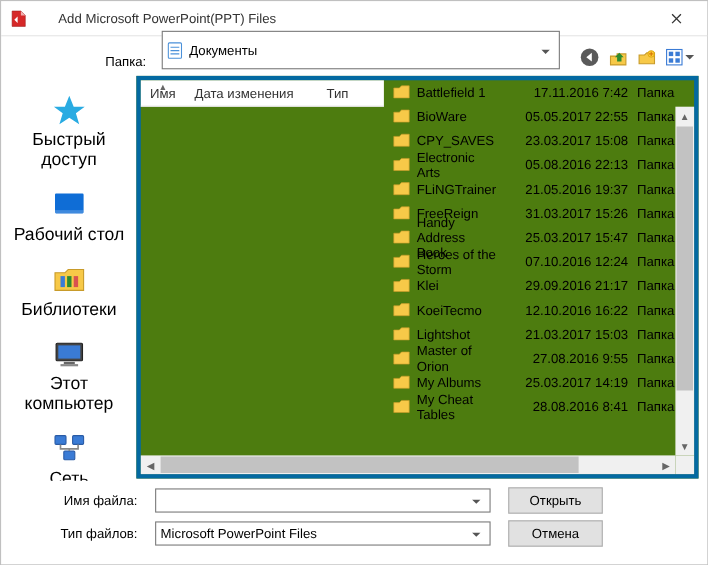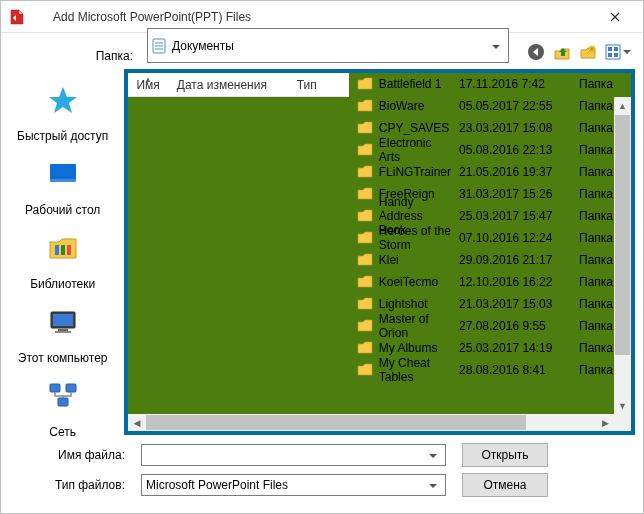--- a/index.html
+++ b/index.html
@@ -14,32 +14,32 @@
   .toolbar .folder-select { flex: 1; height: 35px; border: 1px solid #7a7a7a; display: flex; align-items: center; padding: 0 4px; background: #fff; position: relative; }
   .folder-select .small-doc-icon { width: 14px; height: 16px; margin-right: 6px; display: inline-flex; }
   .folder-select .text { flex: 1; }
   .folder-select .dd { width: 16px; text-align: center; color: #555; }
   .navbtns { display: flex; align-items: center; gap: 4px; margin-left: 10px; }
   .icon-btn { width: 22px; height: 22px; display: inline-flex; align-items: center; justify-content: center; cursor: default; }
   .body { flex: 1; display: flex; overflow: hidden; }
   .places { width: 130px; display: flex; flex-direction: column; align-items: center; padding-top: 14px; gap: 6px; }
   .place { display: flex; flex-direction: column; align-items: center; width: 110px; text-align: center; color: #000; padding: 2px 0 6px; }
   .place .picon { width: 34px; height: 34px; display: flex; align-items: center; justify-content: center; }
-  .place .plabel { margin-top: 12px; font-size: 12px; }
+  .place .plabel { margin-top: 2px; font-size: 16px; }
   .filearea { flex: 1; display: flex; flex-direction: row; border: 4px solid #0369a1; margin: 2px 8px 2px 0; position: relative; background: #4d7c0f; }
   .columns { height: 24px; display: flex; border-bottom: 1px solid #e5e5e5; font-size: 12px; color: #333; background: #fff; }
   .columns .col { display: flex; align-items: center; padding: 0 8px; border-right: 1px solid transparent; }
   .col-name { flex: 1; position: relative; }
   .col-date { width: 120px; }
   .col-type { width: 60px; }
   .sort-caret { position: absolute; left: 50%; top: 2px; transform: translateX(-50%); font-size: 8px; color: #666; }
   .rows { flex: 1; overflow: hidden; }
   .row { height: 22px; display: flex; align-items: center; font-size: 12px; }
   .row .cell-name { flex: 1; display: flex; align-items: center; padding-left: 8px; gap: 6px; }
-  .row .cell-date { width: 120px; padding-left: 8px; color: #000; }
+  .row .cell-date { width: 120px; padding-left: 8px; color: #000; text-align: right; }
   .row .cell-type { width: 60px; padding-left: 8px; color: #000; }
   .folder-icon { width: 16px; height: 14px; display: inline-block; }
   .scrollbar-v { position: absolute; right: 0; top: 24px; bottom: 17px; width: 17px; background: #f0f0f0; display: flex; flex-direction: column; align-items: center; justify-content: flex-start; }
   .scrollbar-v .arrow { height: 17px; width: 100%; display: flex; align-items: center; justify-content: center; color: #666; font-size: 9px; }
   .scrollbar-v .thumb { width: 15px; background: #c2c2c2; position: absolute; left: 1px; top: 18px; height: 240px; }
   .scrollbar-h { position: absolute; left: 0; right: 17px; bottom: 0; height: 17px; background: #f0f0f0; display: flex; align-items: center; }
   .scrollbar-h .arrow { width: 17px; height: 100%; display: flex; align-items: center; justify-content: center; color: #666; font-size: 9px; }
   .scrollbar-h .thumb { height: 15px; background: #c2c2c2; flex: 0 0 380px; margin: 0 1px; }
   .scrollbar-h .track { flex: 1; }
   .corner { position: absolute; right: 0; bottom: 0; width: 17px; height: 17px; background: #f0f0f0; }

